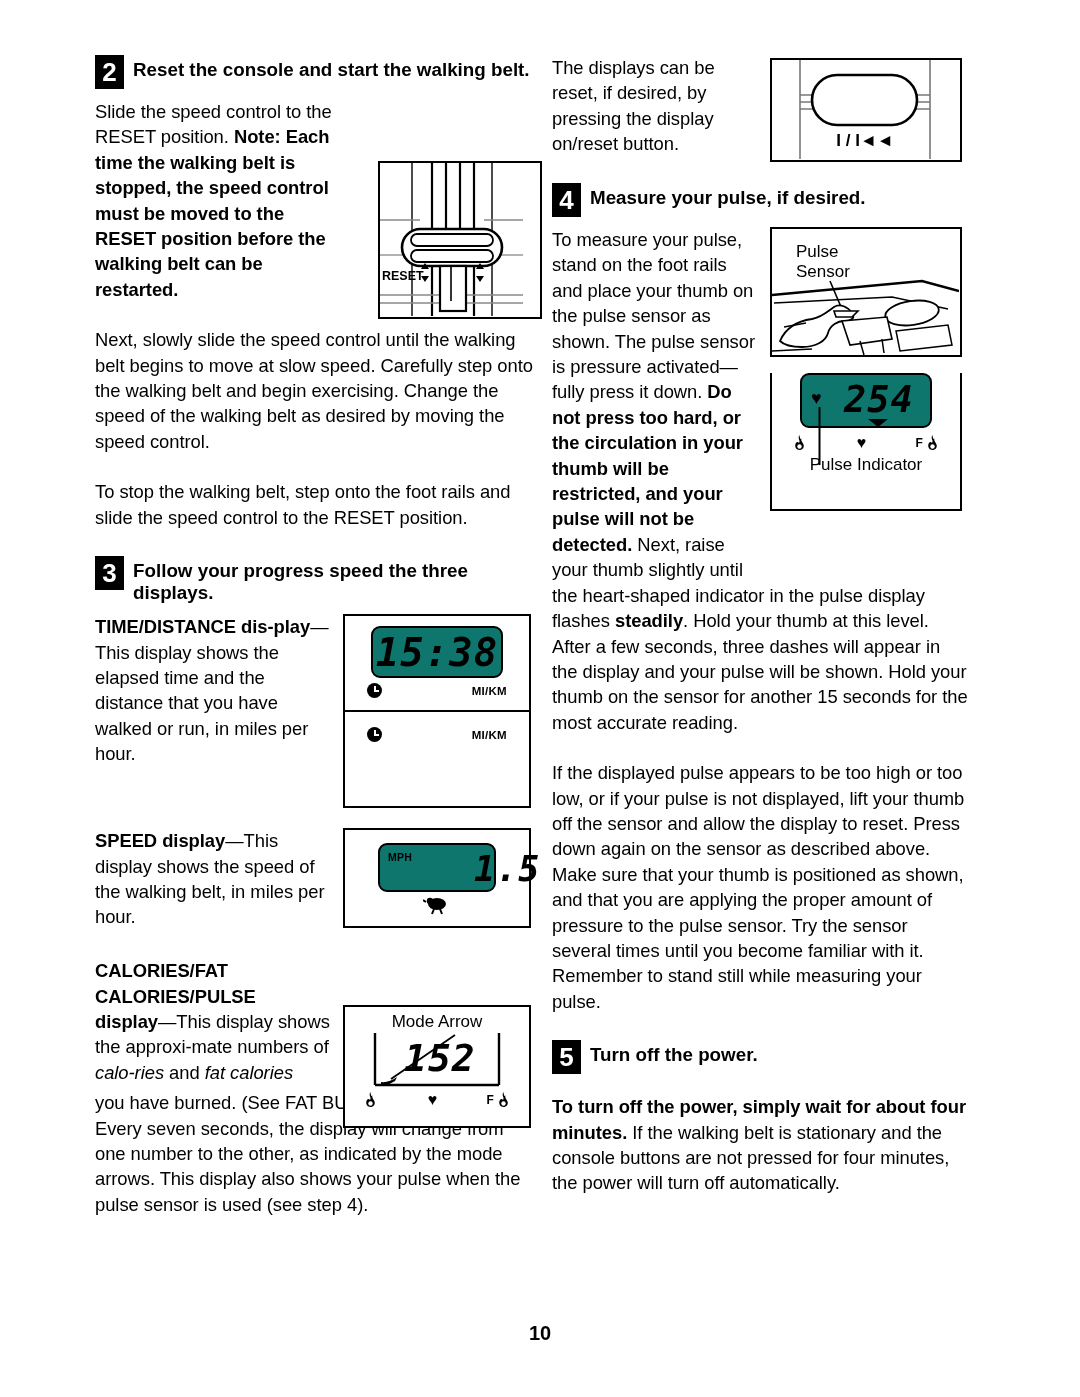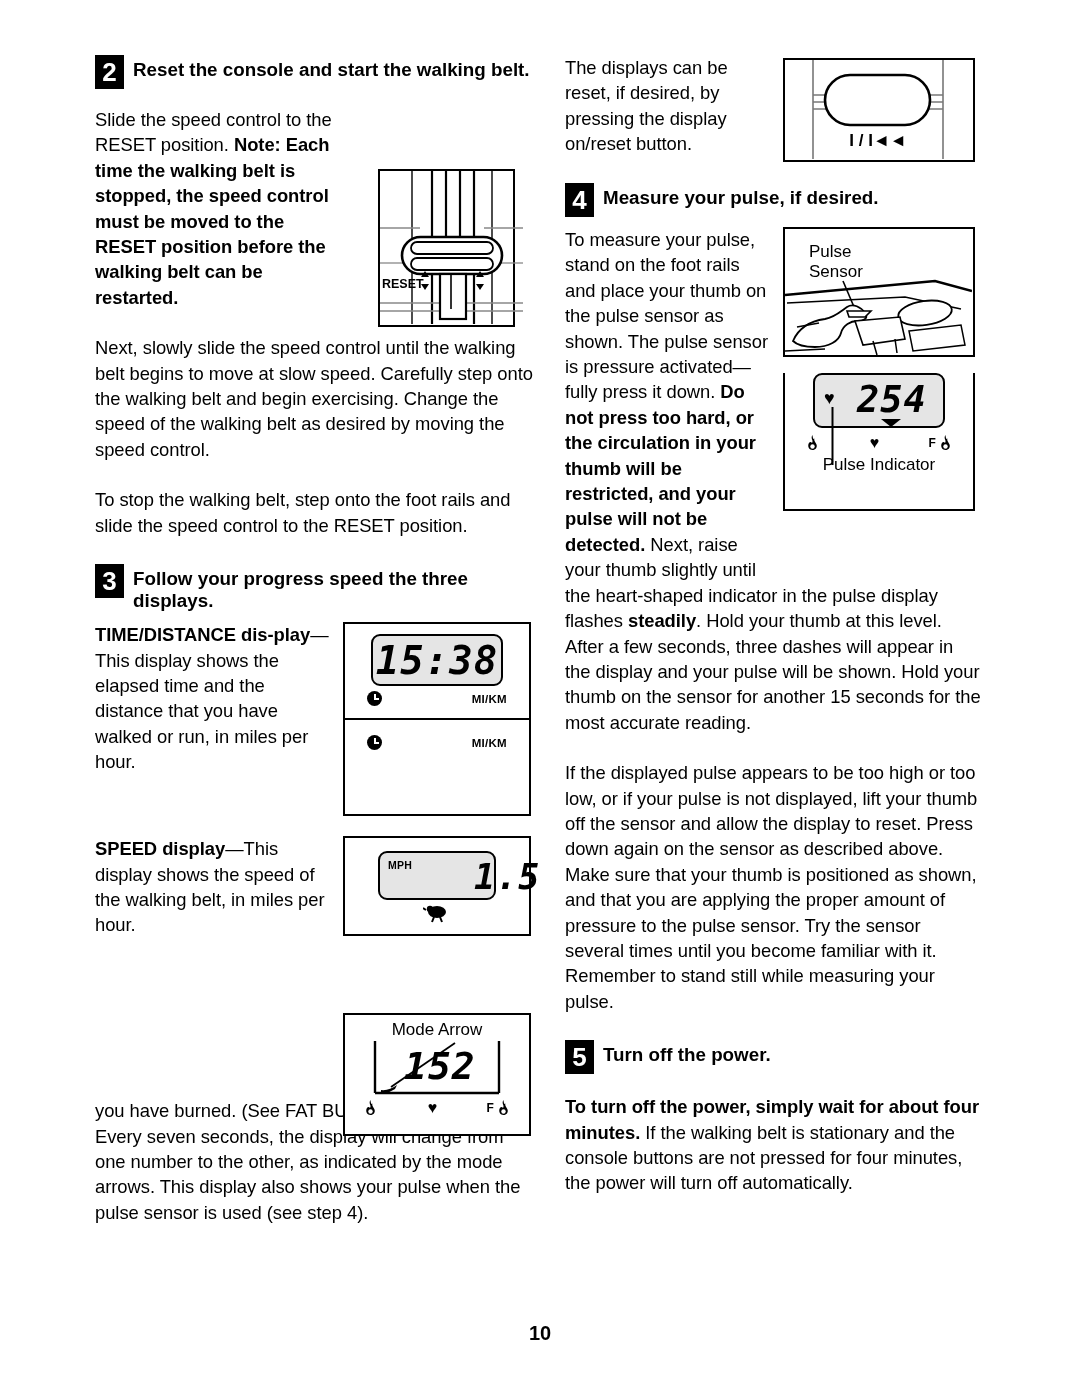--- a/index.html
+++ b/index.html
@@ -19,21 +19,21 @@
     position: absolute;
     left: 0; top: 0;
     width: 1080px;
     height: 1397px;
   }
   .col {
     position: absolute;
     top: 55px;
   }
   .col-left  { left: 95px;  width: 440px; }
-  .col-right { left: 565px; width: 418px; }
+  .col-right { left: 552px; width: 418px; }
 
   p, .para {
     font-size: 18.4px;
     line-height: 25.4px;
     margin: 0 0 0 0;
     letter-spacing: -0.05px;
   }
   .b { font-weight: bold; }
   .i { font-style: italic; }
 
@@ -78,21 +78,21 @@
   .fig-split { border-bottom: 2.5px solid #000; }
 
   
   .lcd {
     border: 2.2px solid #000;
     border-radius: 9px;
     box-sizing: border-box;
     display: flex;
     align-items: center;
     justify-content: center;
-    background: #e5e5e5;
+    background: #0f766e;
     position: relative;
   }
   .seg {
     font-family: "DejaVu Sans Mono", monospace;
     font-weight: bold;
     font-style: italic;
     letter-spacing: 1px;
     color: #000;
     line-height: 1;
   }
@@ -156,25 +156,25 @@
 
 <div class="page">
 
   <div class="col col-left">
 
     <div class="step-head">
       <div class="step-num">2</div>
       <div class="step-title">Reset the console and start the walking belt.</div>
     </div>
 
-    <div class="blk" style="margin-top:18px; min-height:166px;">
+    <div class="blk" style="margin-top:10px; min-height:166px;">
       <div class="txt para"><span>Slide the speed control to the RESET position. </span><span class="b">Note: Each time the walking belt is stopped, the speed control must be moved to the RESET position before the walking belt can be restarted.</span></div>
 
       <div class="figwrap" style="left:283px; top:62px;">
-        <div class="fig" style="width:137px; height:158px;">
+        <div class="fig" style="width:164px; height:158px;">
           <svg width="143" height="153" viewBox="0 0 143 153">
 
             <line x1="32" y1="0" x2="32" y2="153" stroke="#000" stroke-width="1.4"></line>
             <line x1="52" y1="0" x2="52" y2="153" stroke="#000" stroke-width="2.2"></line>
             <line x1="66" y1="0" x2="66" y2="112" stroke="#000" stroke-width="2.2"></line>
             <line x1="80" y1="0" x2="80" y2="112" stroke="#000" stroke-width="2.2"></line>
             <line x1="94" y1="0" x2="94" y2="153" stroke="#000" stroke-width="2.2"></line>
             <line x1="112" y1="0" x2="112" y2="153" stroke="#000" stroke-width="1.4"></line>
 
             <line x1="0" y1="57" x2="40" y2="57" stroke="#888" stroke-width="1.3"></line>
@@ -251,20 +251,21 @@
               <circle cx="7" cy="6" r="3.2" fill="#000"></circle>
               <path d="M11 14 L9 19 M17 14 L19 19" stroke="#000" stroke-width="2" fill="none"></path>
               <path d="M3 7 L0 5" stroke="#000" stroke-width="2"></path>
             </svg>
           </div>
         </div>
       </div>
     </div>
 
     <div class="blk" style="margin-top:18px; min-height:128px;">
+      <div class="txt para"><span class="b">CALORIES/FAT</span><br><span class="b">CALORIES/PULSE</span><br><span class="b">display</span><span>—This display shows the approxi-mate numbers of </span><span class="i">calo-ries</span><span> and </span><span class="i">fat calories</span></div>
 
       <div class="figwrap" style="left:248px; top:0px;margin-top:47px;">
         <div class="fig" style="width:188px; height:123px;">
           <div class="caption" style="margin-top:5px;">Mode Arrow</div>
           <div style="position:relative; width:132px; height:56px; margin:1px auto 0;">
             <svg width="132" height="56" viewBox="0 0 132 56" style="position:absolute;left:0;top:0;">
               <path d="M4 0 L4 52 M128 0 L128 52 M4 52 L128 52" stroke="#000" stroke-width="2.4" fill="none"></path>
             </svg>
             <span class="seg" style="font-size:38px; position:absolute; left:33px; top:6px;">152</span>
             <svg width="90" height="56" viewBox="0 0 90 56" style="position:absolute;left:4px;top:0;">

